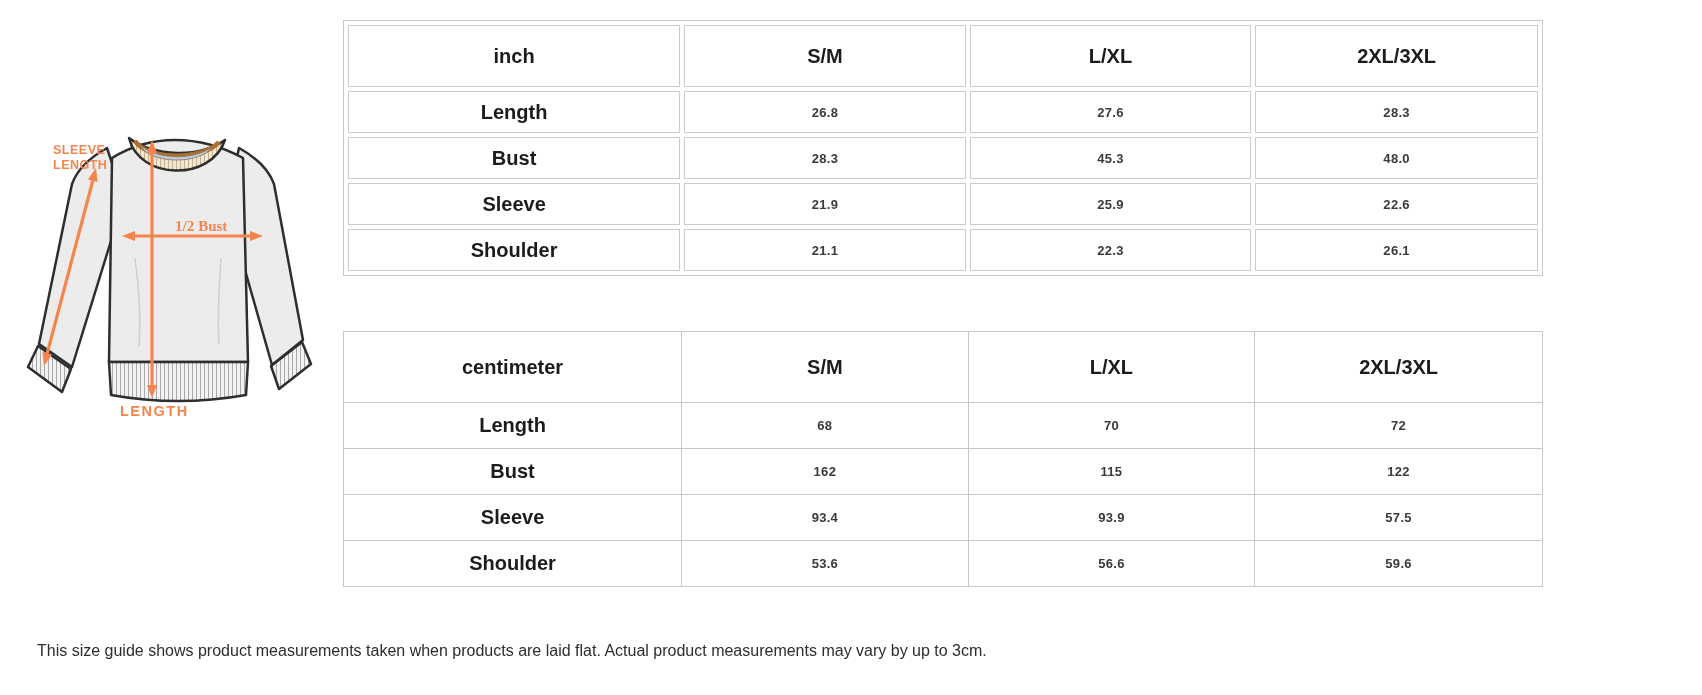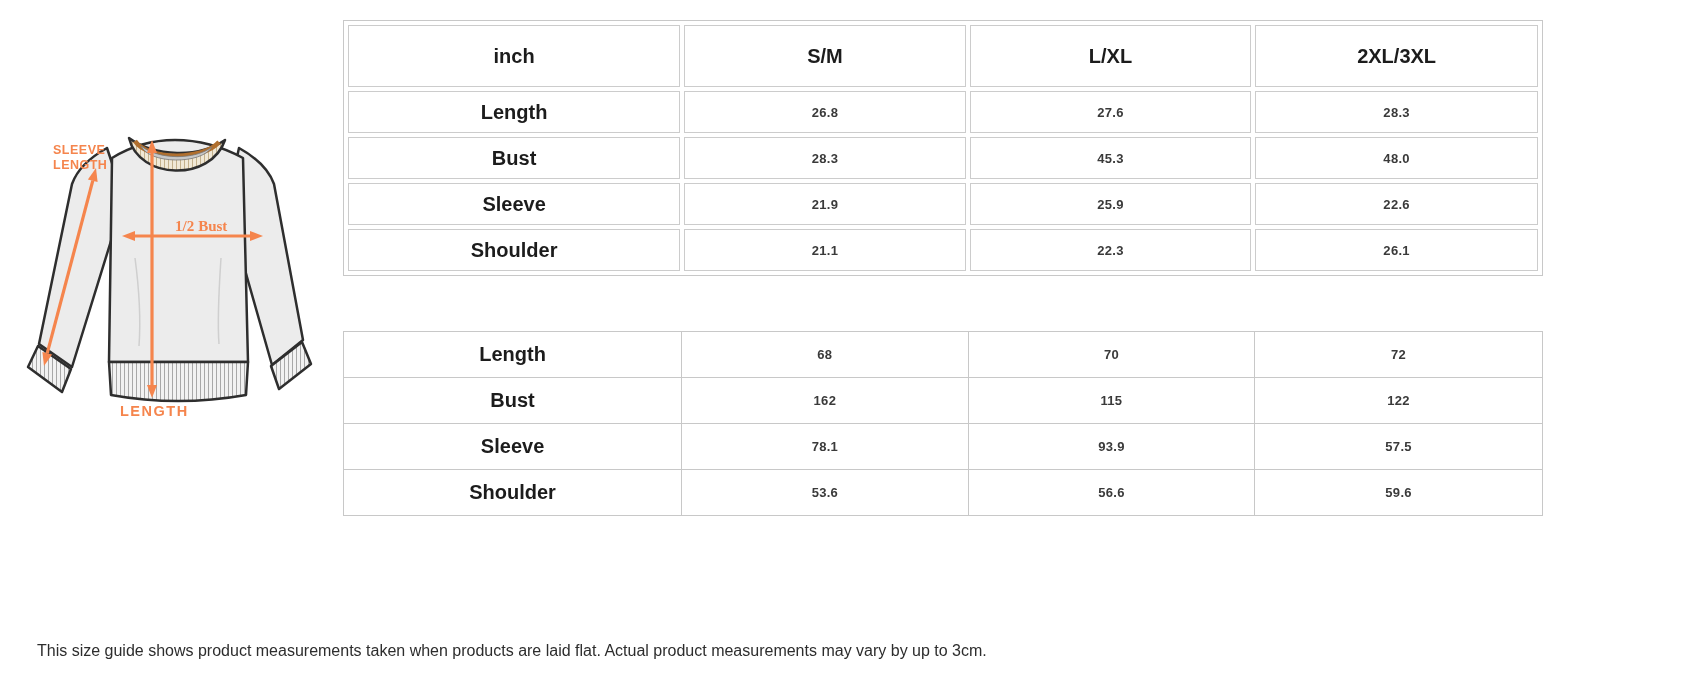--- a/index.html
+++ b/index.html
@@ -143,35 +143,41 @@
 </table>
 
 <table class="t t2">
   <colgroup>
       <col style="width:28.2%">
       <col style="width:23.9%">
       <col style="width:23.9%">
       <col style="width:24%">
     </colgroup>
   <tbody>
+    <tr class="hdr">
+      <th>centimeter</th>
+      <th>S/M</th>
+      <th>L/XL</th>
+      <th>2XL/3XL</th>
+    </tr>
     <tr class="row">
       <th>Length</th>
       <td>68</td>
       <td>70</td>
       <td>72</td>
     </tr>
     <tr class="row">
       <th>Bust</th>
       <td>162</td>
       <td>115</td>
       <td>122</td>
     </tr>
     <tr class="row">
       <th>Sleeve</th>
-      <td>78.1</td>
+      <td>93.4</td>
       <td>93.9</td>
       <td>57.5</td>
     </tr>
     <tr class="row">
       <th>Shoulder</th>
       <td>53.6</td>
       <td>56.6</td>
       <td>59.6</td>
     </tr>
   </tbody>

